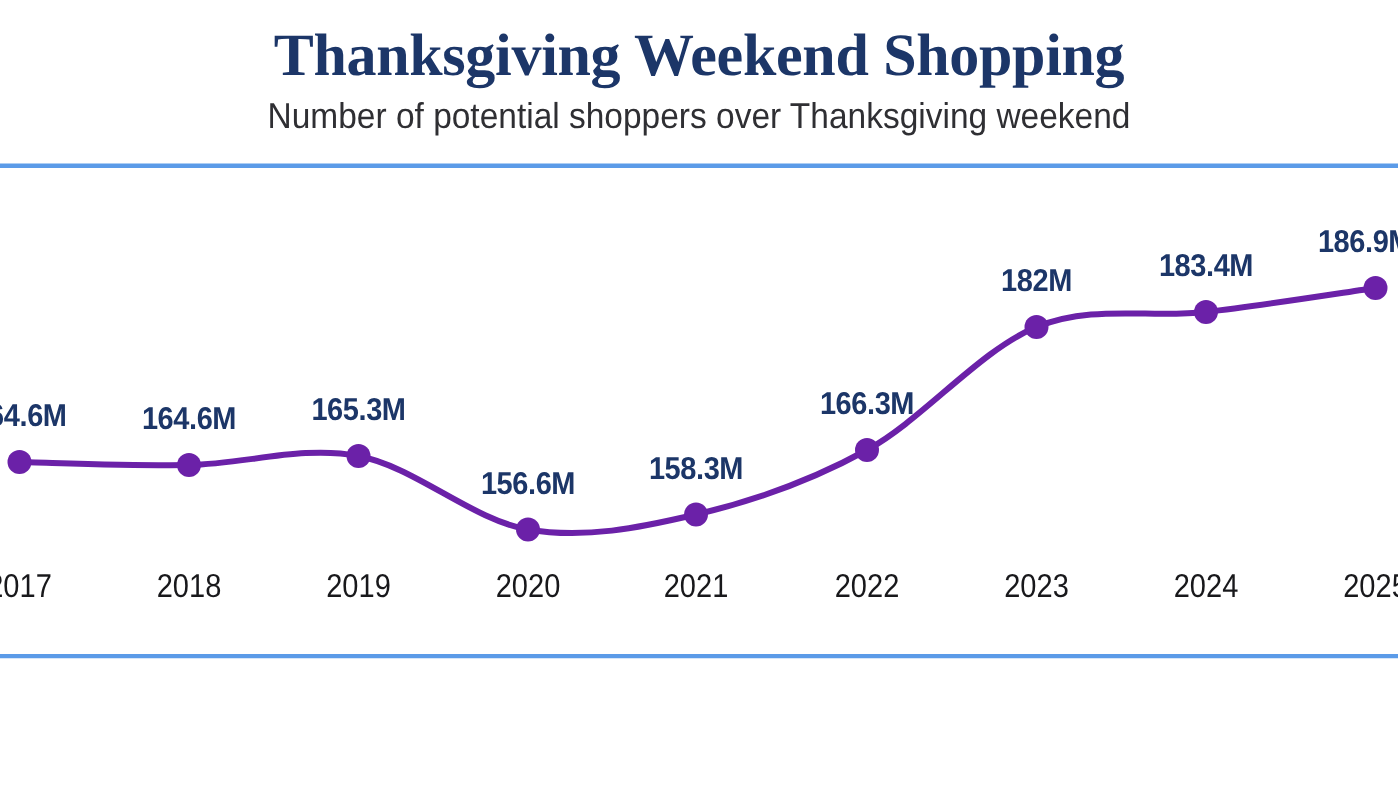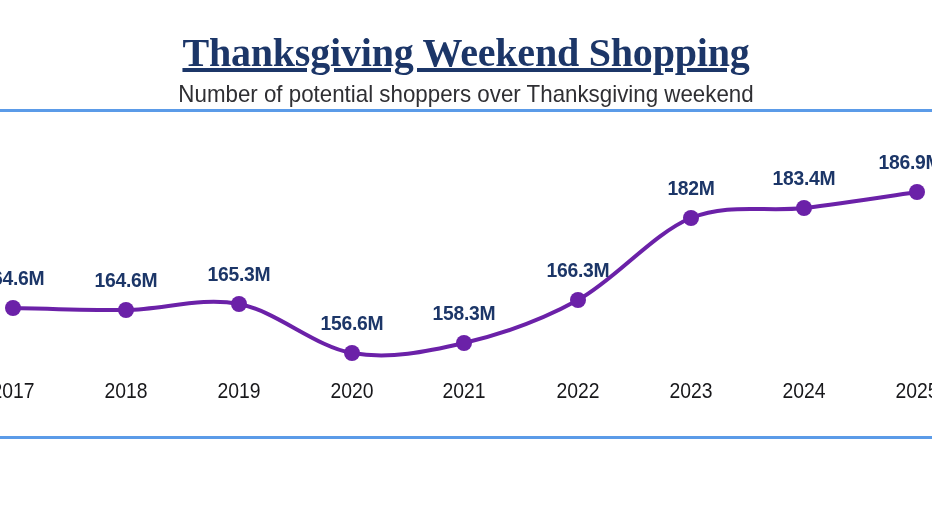--- a/index.html
+++ b/index.html
@@ -19,29 +19,28 @@
   
   #header {
     position: absolute;
     left: 0; top: 0;
     width: 932px;
     height: 110px;
     text-align: center;
   }
   #chart-title {
     margin: 0;
-    padding-top: 30px;
+    padding-top: 14px;
     font-family: "Liberation Serif", "DejaVu Serif", serif;
     font-weight: 700;
     font-size: 40px;
     line-height: 46px;
     letter-spacing: -0.2px;
     color: #1C3668;
     white-space: nowrap;
-    text-decoration: underline;
   }
   #chart-subtitle {
     margin: 0;
     padding-top: 3px;
     font-family: "Liberation Sans", sans-serif;
     font-weight: 400;
     font-size: 24px;
     line-height: 30px;
     color: #2f2f33;
     transform: scaleX(0.93);

